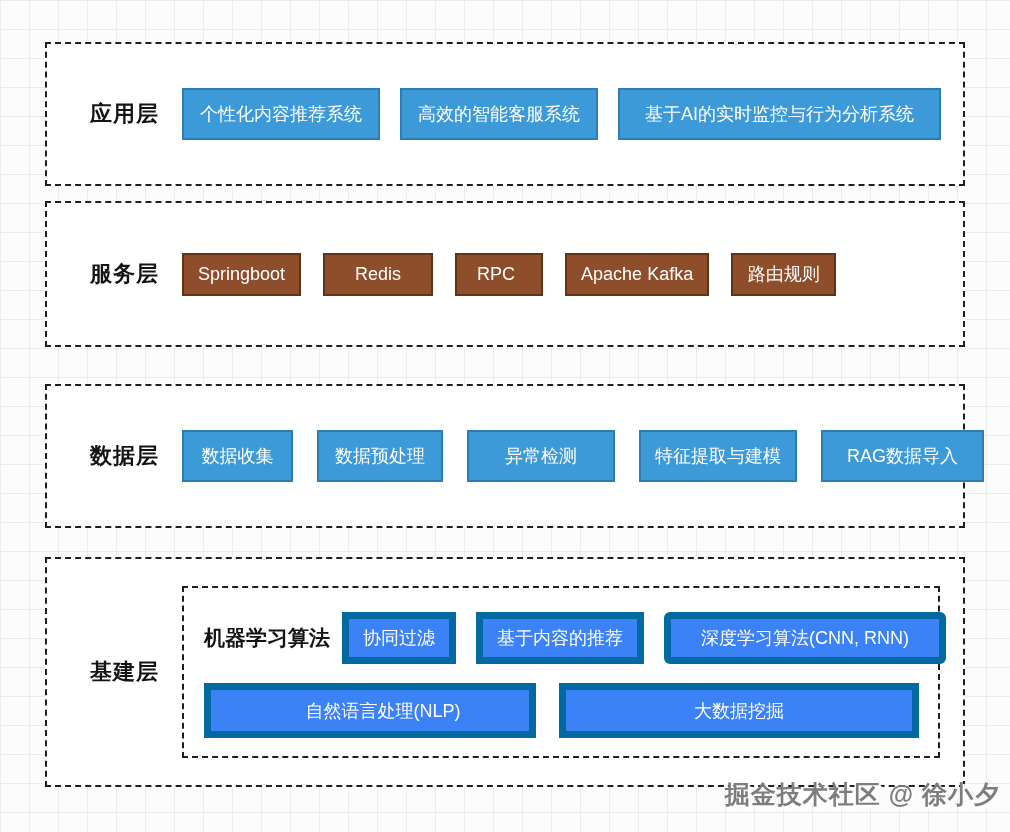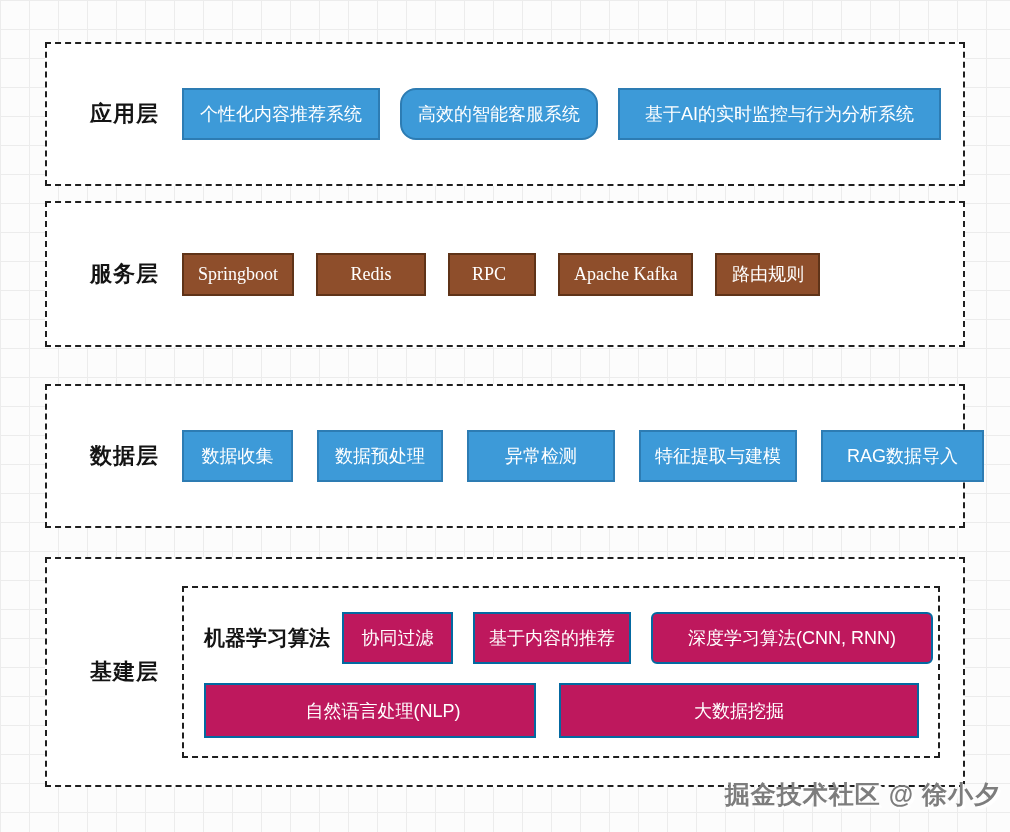--- a/index.html
+++ b/index.html
@@ -30,28 +30,28 @@
   }
   .box-row{display:flex;align-items:flex-start;}
   .box{
     height:52px;box-sizing:border-box;
     display:flex;align-items:center;justify-content:center;
     color:#ffffff;font-size:18px;padding:0 14px;white-space:nowrap;
   }
   
   .theme-blue .box{background:#3d9ad8;border:2px solid #2d7cb3;}
   .theme-brown .box{background:#8e4e2b;border:2px solid #5f3318;}
-  .theme-orange .box{background:#be185d;border:2px solid #0369a1;}
+  .theme-orange .box{background:#3b82f6;border:7px solid #0369a1;}
   
   .layer1 .box-row{gap:20px;}
   .layer1 .box:nth-child(1){min-width:198px;}
-  .layer1 .box:nth-child(2){min-width:198px;border-radius:16px;}
+  .layer1 .box:nth-child(2){min-width:198px;}
   .layer1 .box:nth-child(3){min-width:323px;}
   .layer2 .box-row{gap:22px;}
-  .layer2 .box{height:43px;font-family:Liberation Serif, serif;}
+  .layer2 .box{height:43px;}
   .layer2 .box:nth-child(1){min-width:112px;}
   .layer2 .box:nth-child(2){min-width:110px;}
   .layer2 .box:nth-child(3){min-width:88px;padding-left:8px;}
   .layer2 .box:nth-child(4){min-width:135px;}
   .layer2 .box:nth-child(5){min-width:105px;}
   .layer2 .box:nth-child(6){min-width:106px;}
   .layer3 .box-row{gap:24px;}
   .layer3 .box:nth-child(1){min-width:111px;}
   .layer3 .box:nth-child(2){min-width:126px;}
   .layer3 .box:nth-child(3){min-width:148px;}

